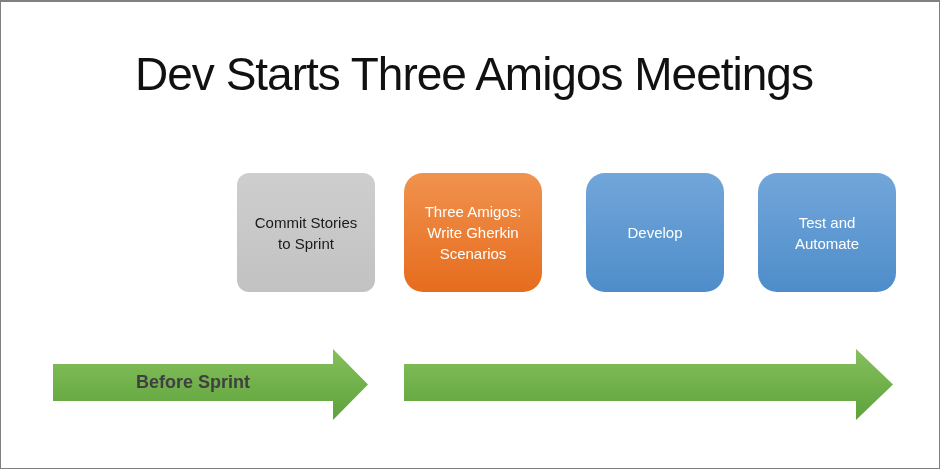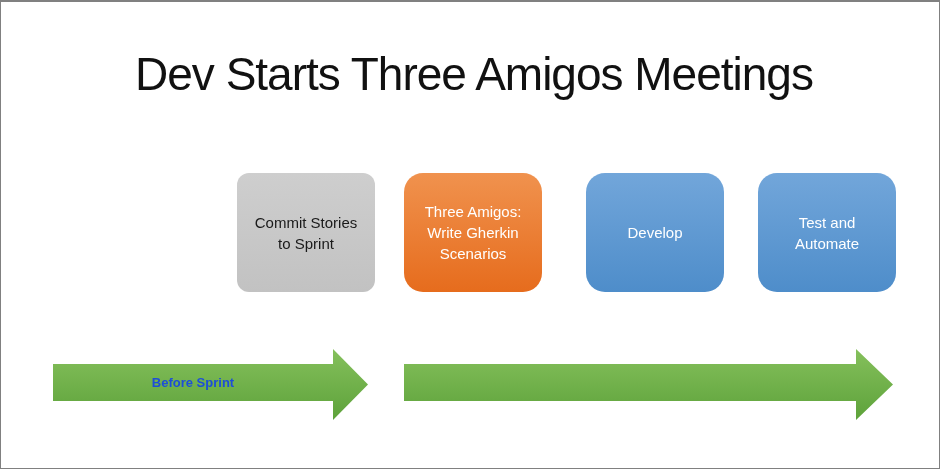--- a/index.html
+++ b/index.html
@@ -71,23 +71,23 @@
   .arrow svg { display: block; width: 100%; height: 100%; }
   .arrow-label {
     position: absolute;
     top: 15px;
     left: 0;
     height: 37px;
     display: flex;
     align-items: center;
     justify-content: center;
     width: 280px;
-    color: #1d4ed8;
+    color: #404040;
     font-weight: bold;
-    font-size: 13px;
+    font-size: 18px;
   }
   .arrow-2 .arrow-label { width: 452px; }
 </style>
 </head>
 <body>
 
 <div class="slide">
 
   <div class="title">Dev Starts Three Amigos Meetings</div>
 

